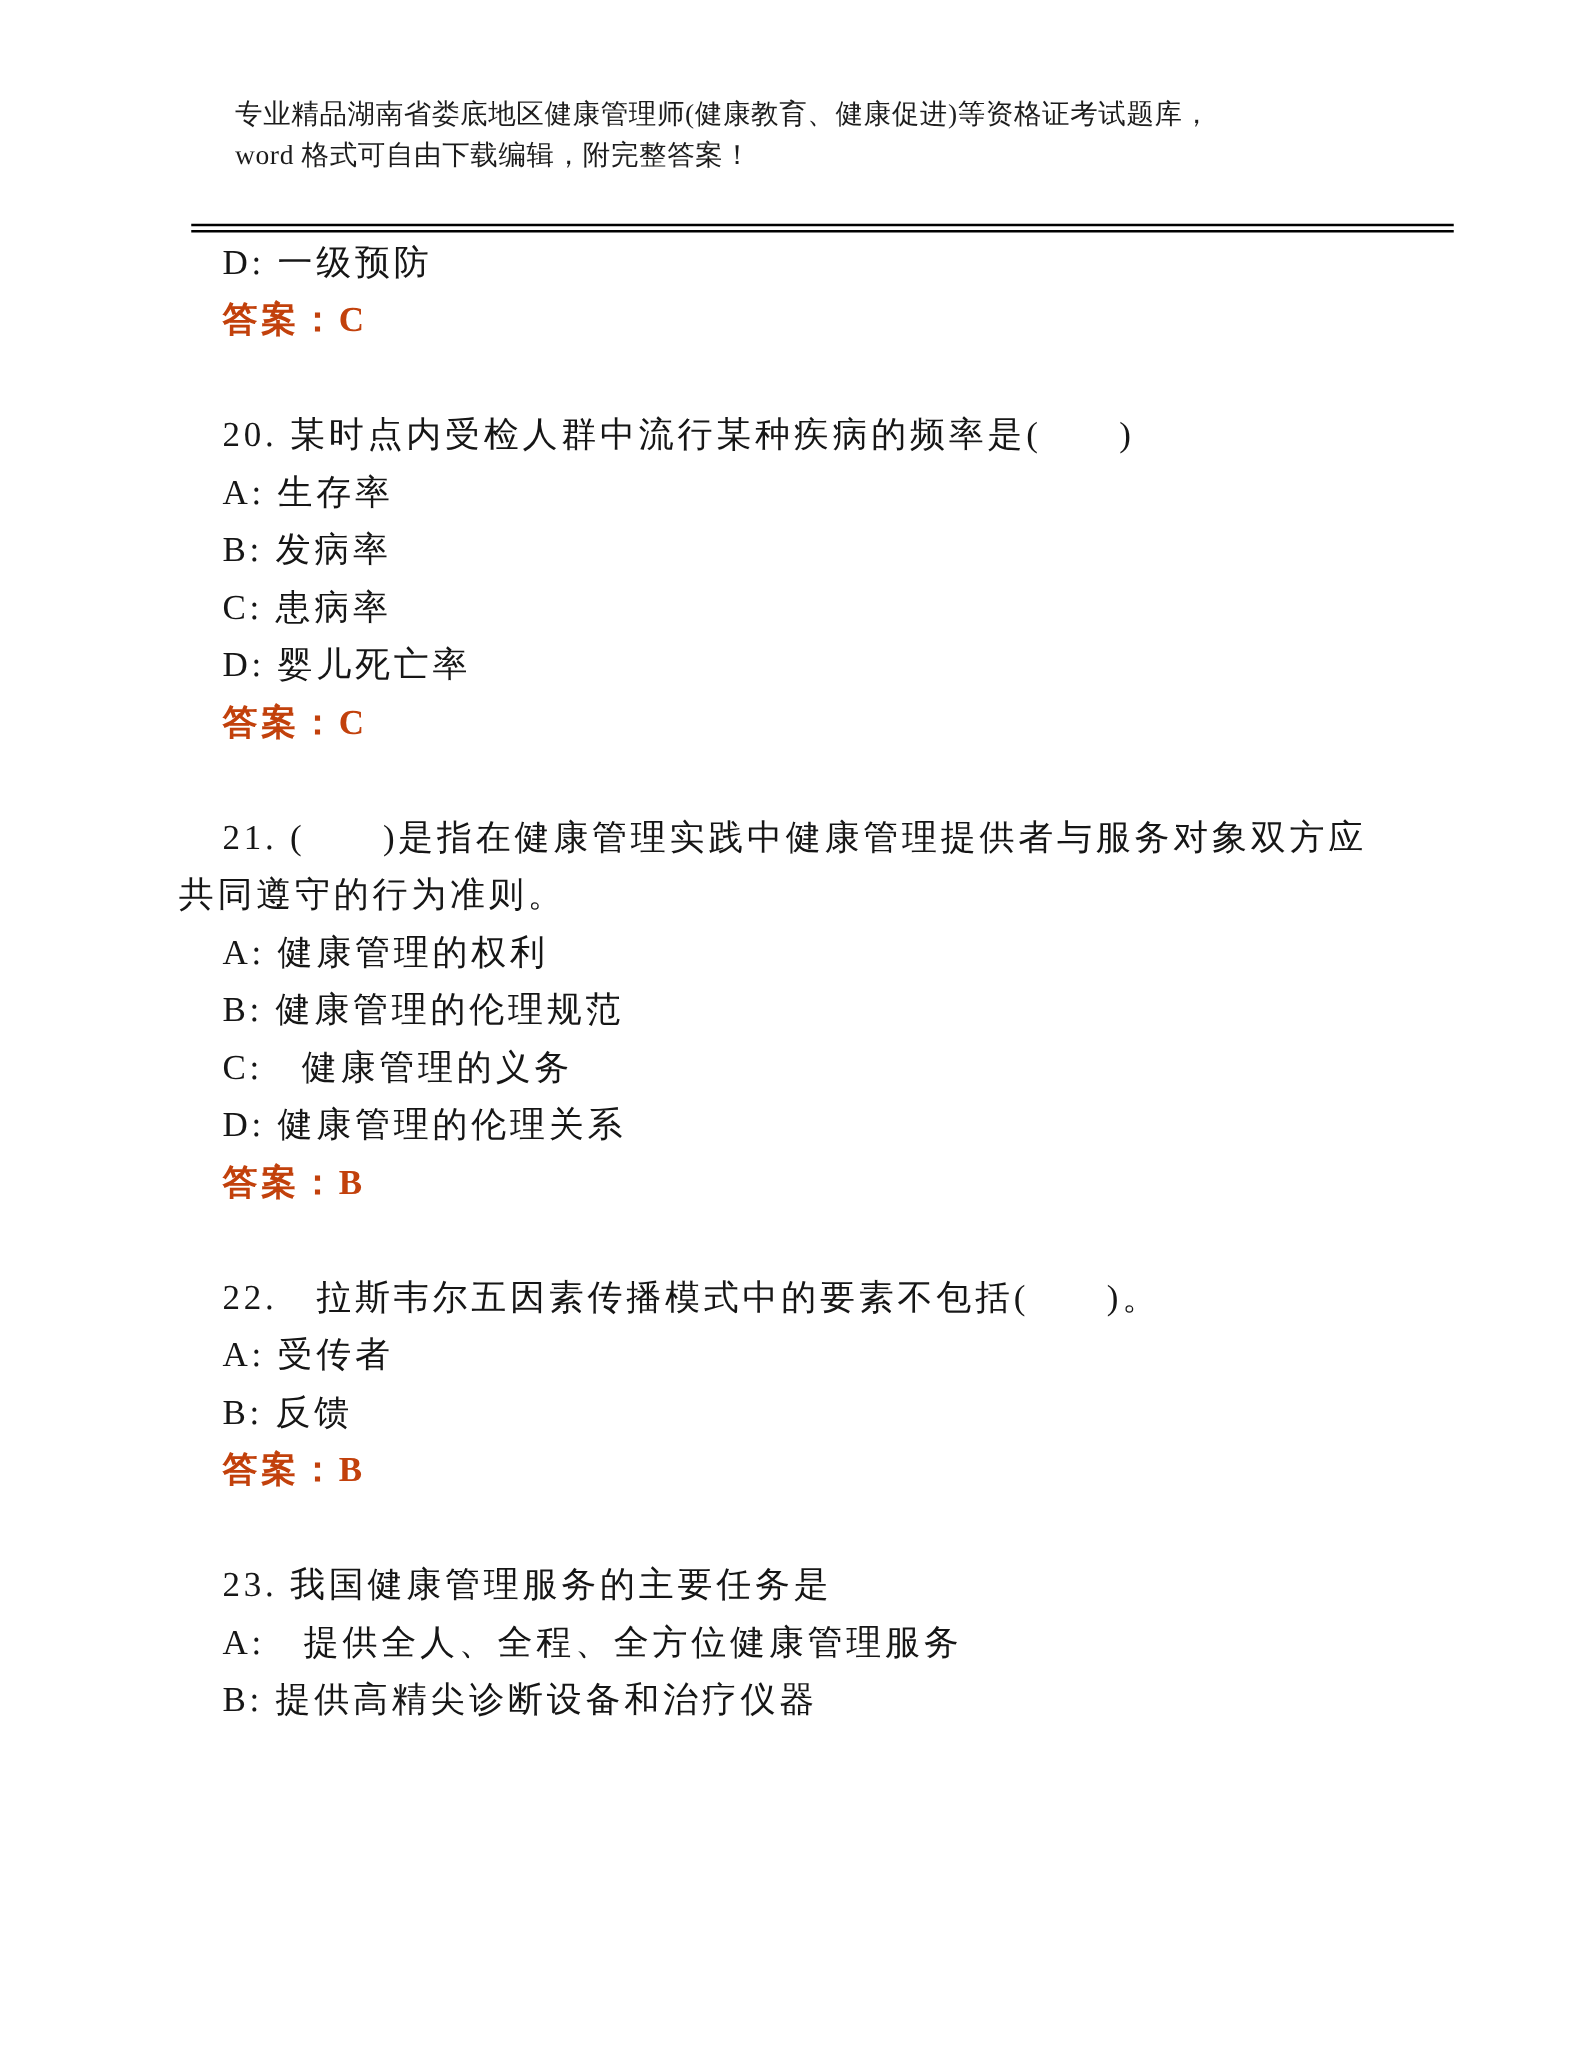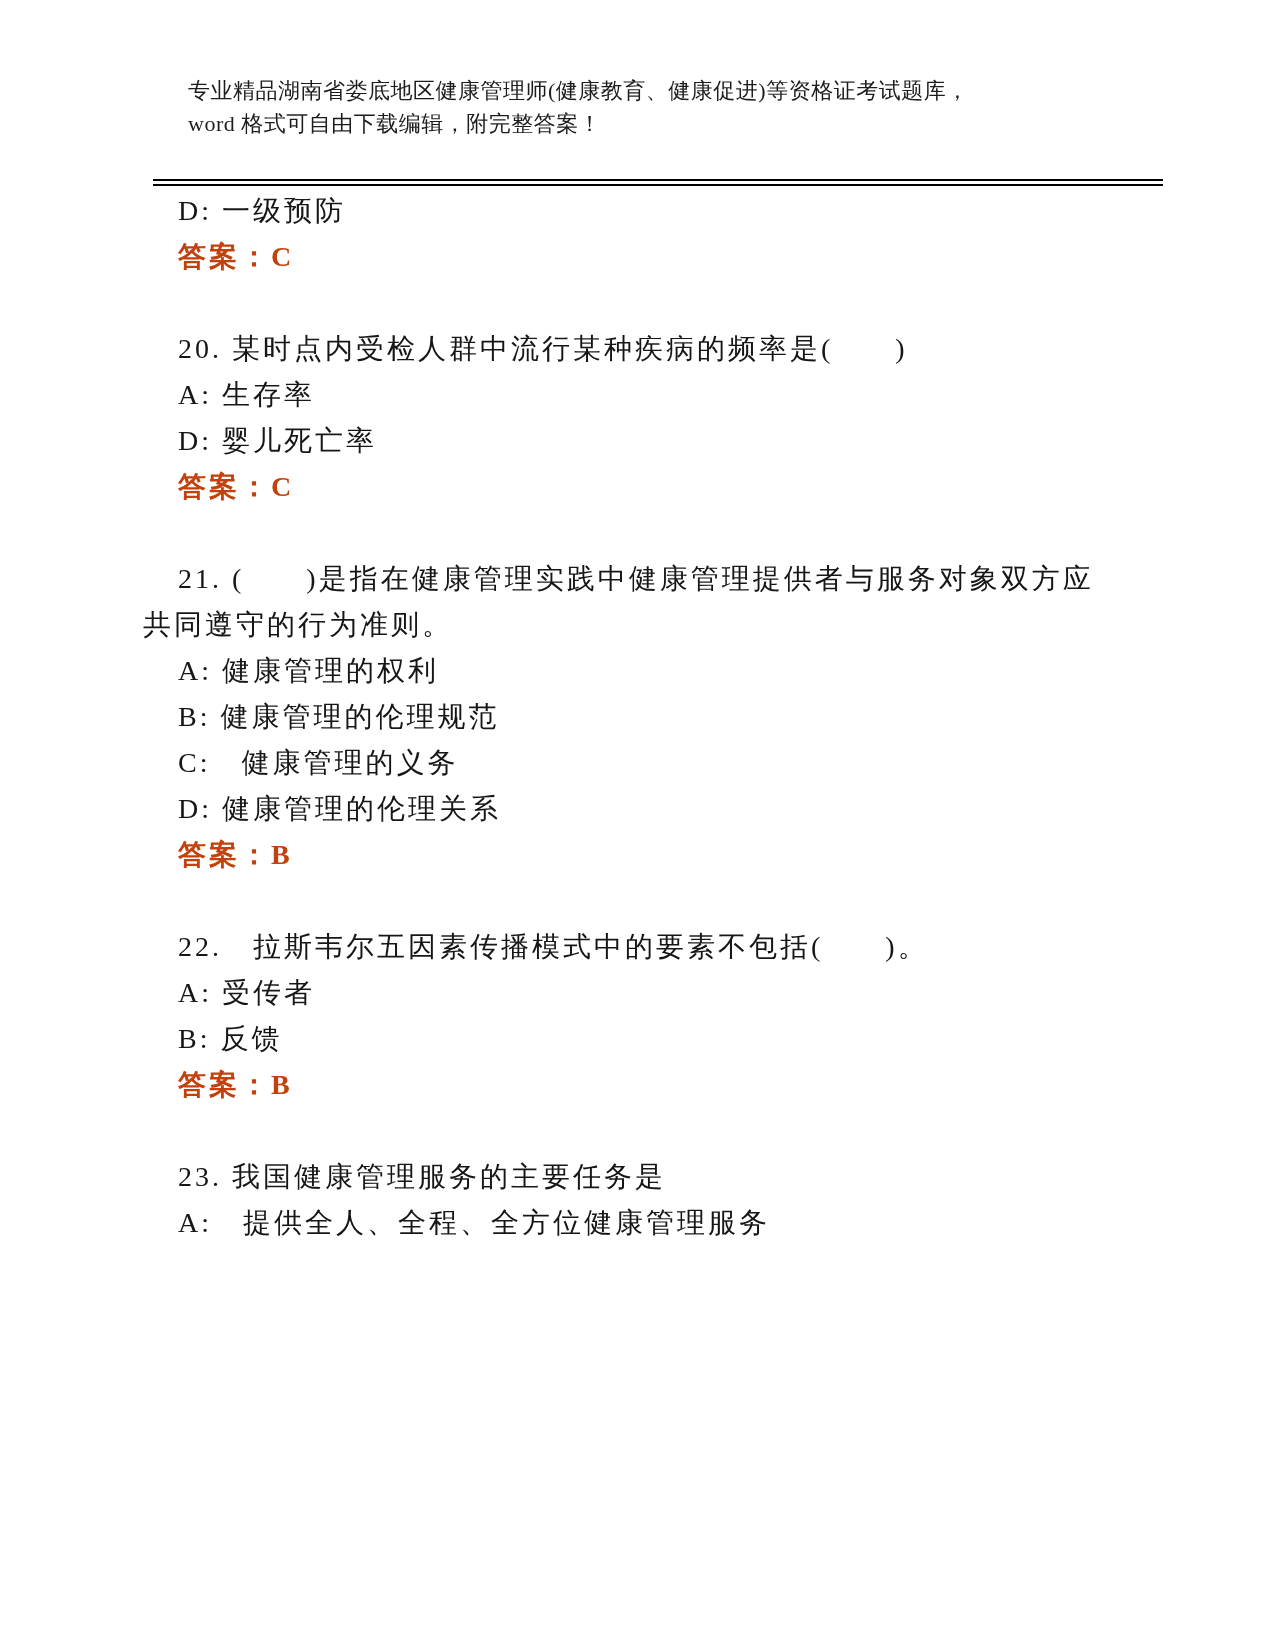--- a/index.html
+++ b/index.html
@@ -65,20 +65,22 @@
 
     <div>
       <div class="line">D: 一级预防</div>
       <div class="line ans">答案：C</div>
       <div class="spacer"></div>
     </div>
 
     <div>
       <div class="line">20. 某时点内受检人群中流行某种疾病的频率是(　　)</div>
       <div class="line">A: 生存率</div>
+      <div class="line">B: 发病率</div>
+      <div class="line">C: 患病率</div>
       <div class="line">D: 婴儿死亡率</div>
       <div class="line ans">答案：C</div>
       <div class="spacer"></div>
     </div>
 
     <div>
       <div class="line">21. (　　)是指在健康管理实践中健康管理提供者与服务对象双方应</div>
       <div class="line cont">共同遵守的行为准则。</div>
       <div class="line">A: 健康管理的权利</div>
       <div class="line">B: 健康管理的伦理规范</div>
@@ -92,16 +94,17 @@
       <div class="line">22.　拉斯韦尔五因素传播模式中的要素不包括(　　)。</div>
       <div class="line">A: 受传者</div>
       <div class="line">B: 反馈</div>
       <div class="line ans">答案：B</div>
       <div class="spacer"></div>
     </div>
 
     <div>
       <div class="line">23. 我国健康管理服务的主要任务是</div>
       <div class="line">A:　提供全人、全程、全方位健康管理服务</div>
+      <div class="line">B: 提供高精尖诊断设备和治疗仪器</div>
     </div>
 
   </div>
 </div>
 
 </body></html>

